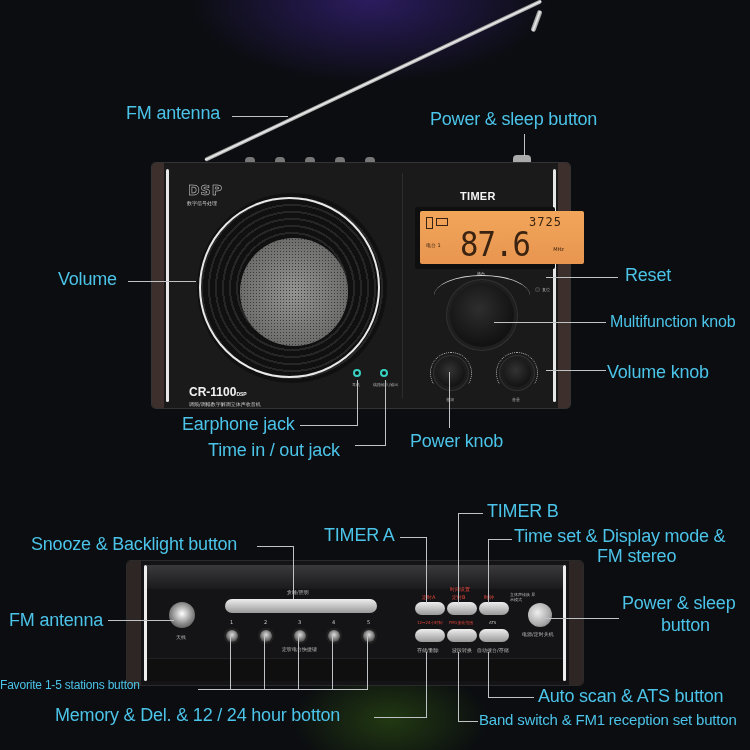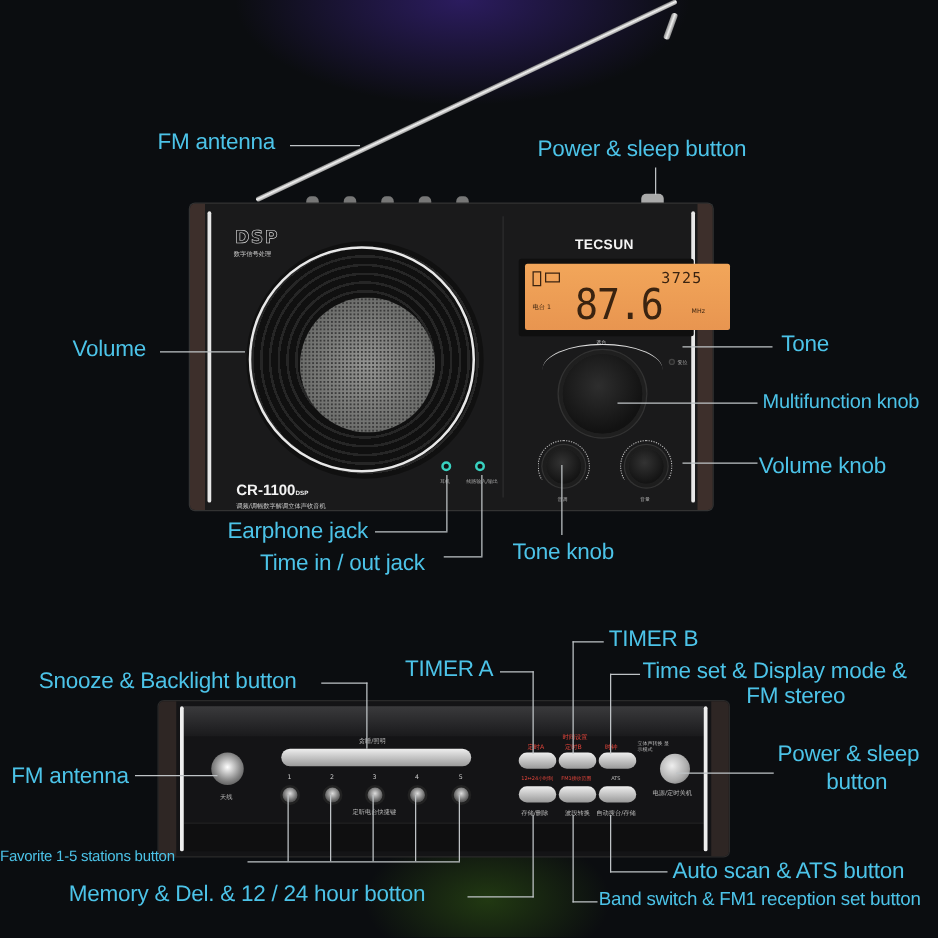--- a/index.html
+++ b/index.html
@@ -97,21 +97,21 @@
   <div class="spk-grill"></div>
 
   <div class="model"><span>CR-1100</span><small>DSP</small></div>
   <div class="modelsub">调频/调幅数字解调立体声收音机</div>
 
   <div class="jack" style="left:201px;top:206px"></div>
   <div class="jack" style="left:228px;top:206px"></div>
   <div class="tiny" style="left:200px;top:219px">耳机</div>
   <div class="tiny" style="left:221px;top:219px">线路输入/输出</div>
 
-  <div class="brand">TECSUN</div>
+  <div class="brand">TIMER</div>
   <div class="lcd-frame"></div>
   <div class="lcd">
     <div class="bat"></div>
     <div class="badge"></div>
     <div class="small-freq">3725</div>
     <div class="mem">电台 1</div>
     <div class="big-freq">87.6</div>
     <div class="unit">MHz</div>
   </div>
 
@@ -129,38 +129,38 @@
 
 <div class="lbl" style="left:126px;top:103px">FM antenna</div>
 <div class="ln" style="left:232px;top:116px;width:56px;height:1px"></div>
 
 <div class="lbl" style="left:430px;top:109px">Power &amp; sleep button</div>
 <div class="ln" style="left:524px;top:134px;width:1px;height:22px"></div>
 
 <div class="lbl" style="left:58px;top:269px">Volume</div>
 <div class="ln" style="left:128px;top:281px;width:68px;height:1px"></div>
 
-<div class="lbl" style="left:625px;top:265px">Tone</div>
+<div class="lbl" style="left:625px;top:265px">Reset</div>
 <div class="ln" style="left:546px;top:277px;width:72px;height:1px"></div>
 
 <div class="lbl" style="left:610px;top:313px;font-size:16px">Multifunction knob</div>
 <div class="ln" style="left:494px;top:322px;width:112px;height:1px"></div>
 
 <div class="lbl" style="left:607px;top:362px">Volume knob</div>
 <div class="ln" style="left:546px;top:370px;width:60px;height:1px"></div>
 
 <div class="lbl" style="left:182px;top:414px">Earphone jack</div>
 <div class="ln" style="left:357px;top:380px;width:1px;height:45px"></div>
 <div class="ln" style="left:300px;top:425px;width:58px;height:1px"></div>
 
 <div class="lbl" style="left:208px;top:440px">Time in / out jack</div>
 <div class="ln" style="left:385px;top:380px;width:1px;height:65px"></div>
 <div class="ln" style="left:355px;top:445px;width:31px;height:1px"></div>
 
-<div class="lbl" style="left:410px;top:431px">Tone knob</div>
+<div class="lbl" style="left:410px;top:431px">Power knob</div>
 <div class="ln" style="left:449px;top:372px;width:1px;height:56px"></div>
 
 <div class="panel">
   <div class="cap capL"></div>
   <div class="cap capR"></div>
   <div class="band"></div>
   <div class="bandB"></div>
   <div class="trimL"></div>
   <div class="trimR"></div>
 

